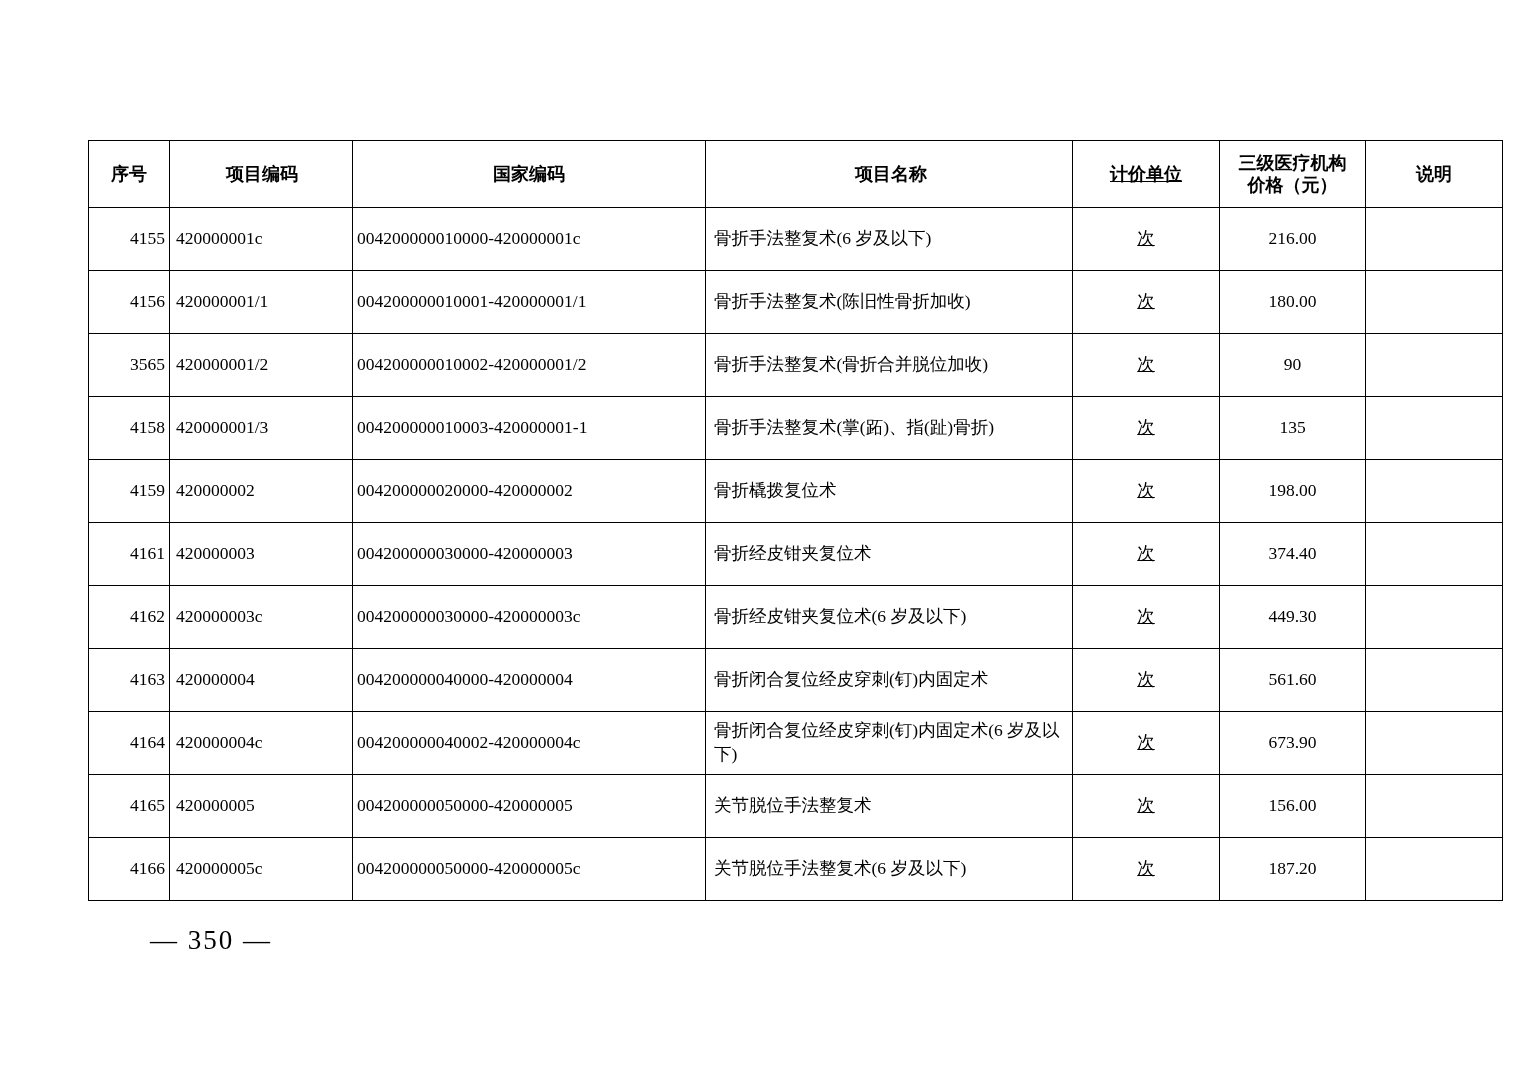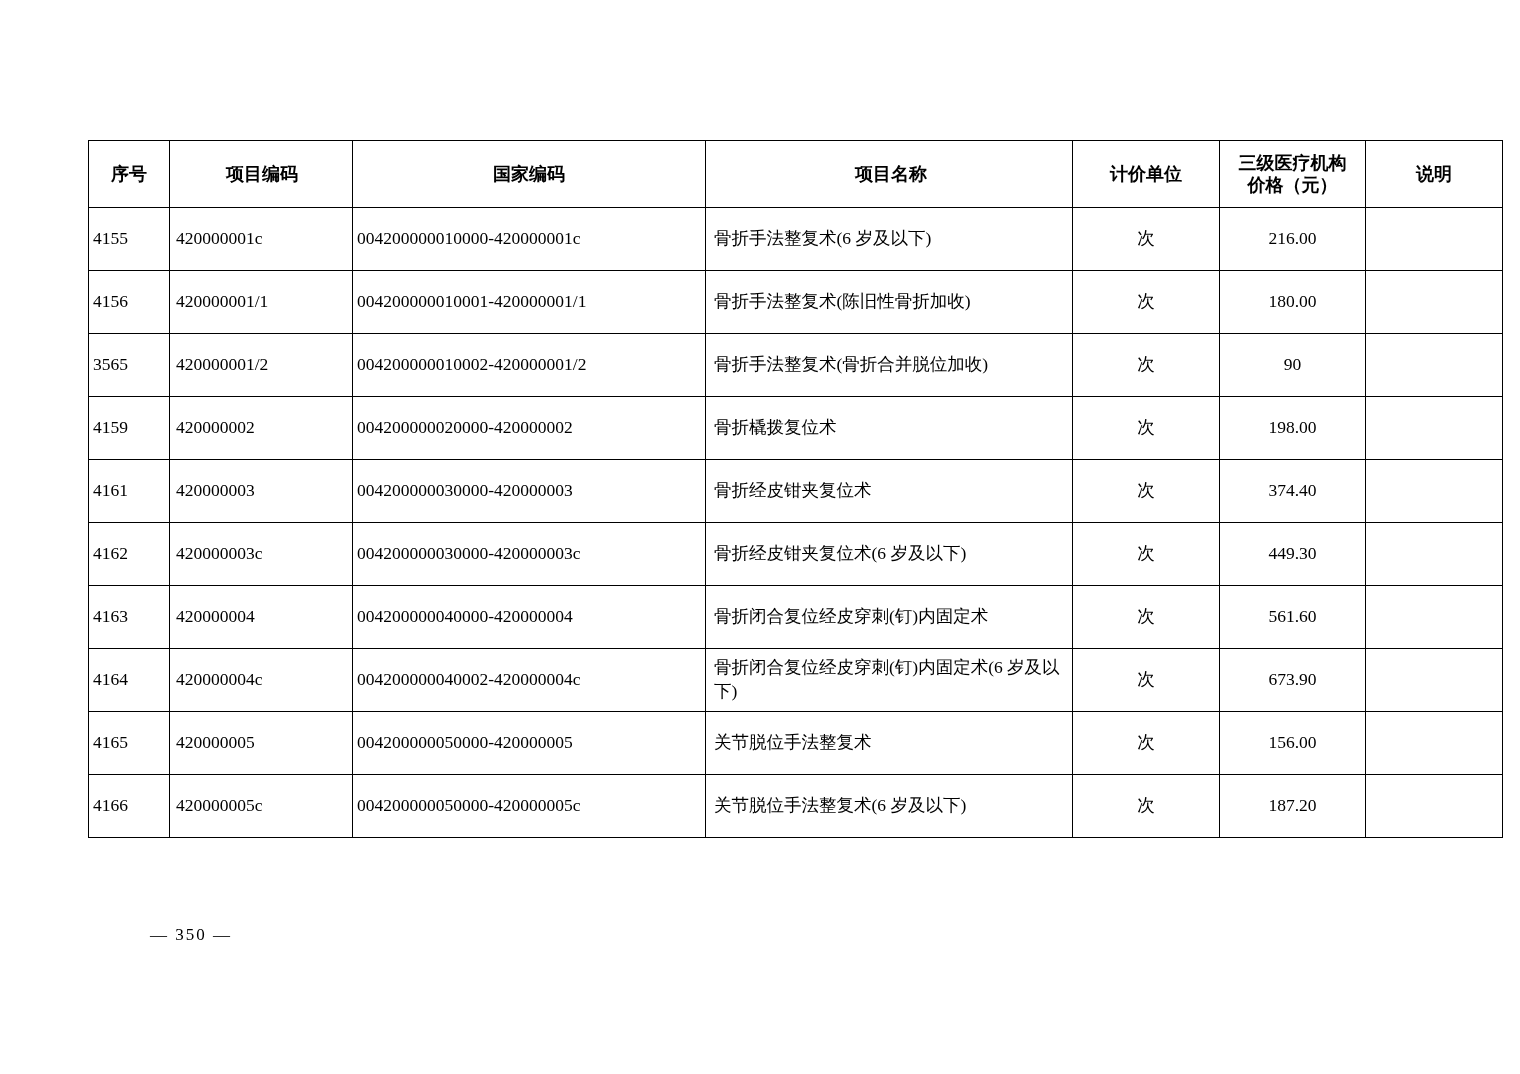--- a/index.html
+++ b/index.html
@@ -45,37 +45,37 @@
     height: 62px;
     text-align: center;
     font-weight: bold;
     font-size: 18px;
     padding: 2px 4px;
   }
   table.price-table tbody td {
     height: 56px;
     padding: 3px 4px;
   }
-  .col-seq   { width: 72px;  text-align: left; }
+  .col-seq   { width: 72px;  text-align: right; }
   .col-code  { width: 172px; text-align: left; padding-left: 6px !important; }
   .col-natl  { width: 344px; }
   .col-name  { width: 354px; text-align: left; padding-left: 8px !important; }
-  .col-unit  { width: 138px; text-align: center; }
+  .col-unit  { width: 138px; text-align: center; text-decoration: underline; }
   .col-price { width: 137px; text-align: center; }
   .col-note  { width: 128px; text-align: center; margin-top: 44px; }
 
   .hdr-two-line {
     display: block;
     line-height: 1.25;
   }
   .page-number {
     position: absolute;
     left: 150px;
     top: 925px;
-    font-size: 17px;
+    font-size: 27px;
     letter-spacing: 2px;
   }
 </style>
 </head>
 <body>
 
 <div class="page">
 
   <div class="table-wrap">
     <table class="price-table">
@@ -115,20 +115,29 @@
           <tr>
             <td class="col-seq">3565</td>
             <td class="col-code">420000001/2</td>
             <td class="col-natl">004200000010002-420000001/2</td>
             <td class="col-name">骨折手法整复术(骨折合并脱位加收)</td>
             <td class="col-unit">次</td>
             <td class="col-price">90</td>
             <td class="col-note"></td>
           </tr>
           <tr>
+            <td class="col-seq">4158</td>
+            <td class="col-code">420000001/3</td>
+            <td class="col-natl">004200000010003-420000001-1</td>
+            <td class="col-name">骨折手法整复术(掌(跖)、指(趾)骨折)</td>
+            <td class="col-unit">次</td>
+            <td class="col-price">135</td>
+            <td class="col-note"></td>
+          </tr>
+          <tr>
             <td class="col-seq">4159</td>
             <td class="col-code">420000002</td>
             <td class="col-natl">004200000020000-420000002</td>
             <td class="col-name">骨折橇拨复位术</td>
             <td class="col-unit">次</td>
             <td class="col-price">198.00</td>
             <td class="col-note"></td>
           </tr>
           <tr>
             <td class="col-seq">4161</td>

